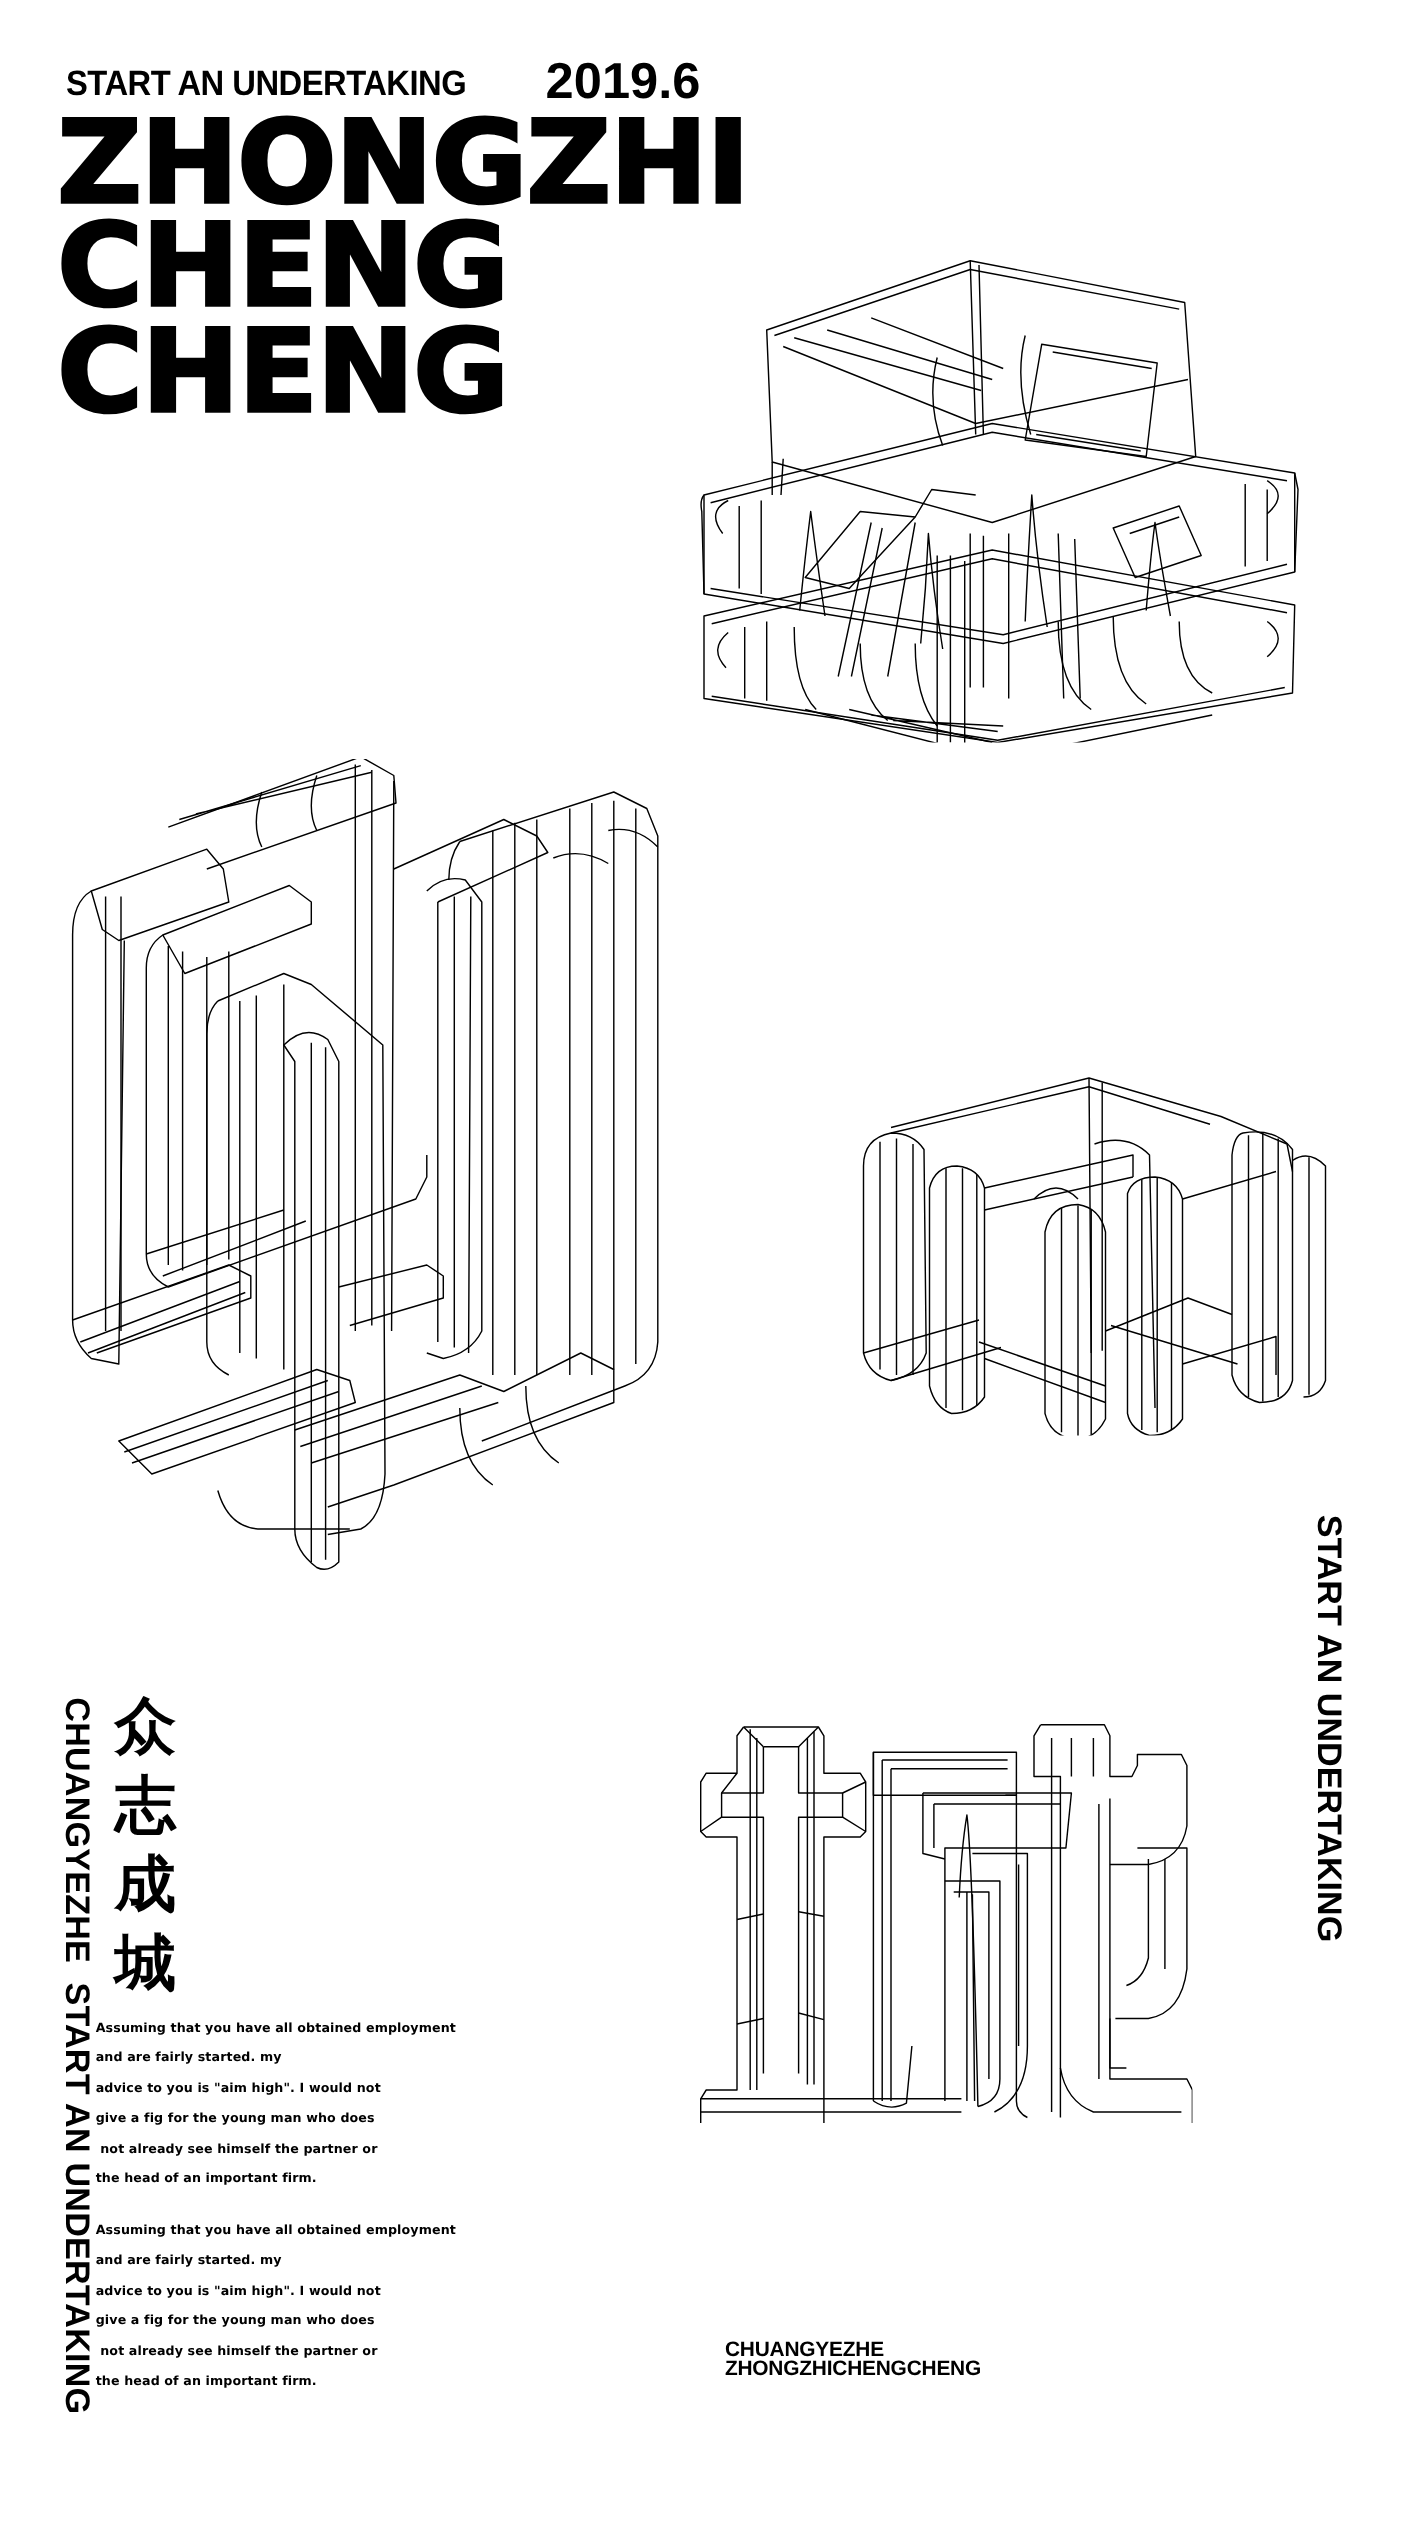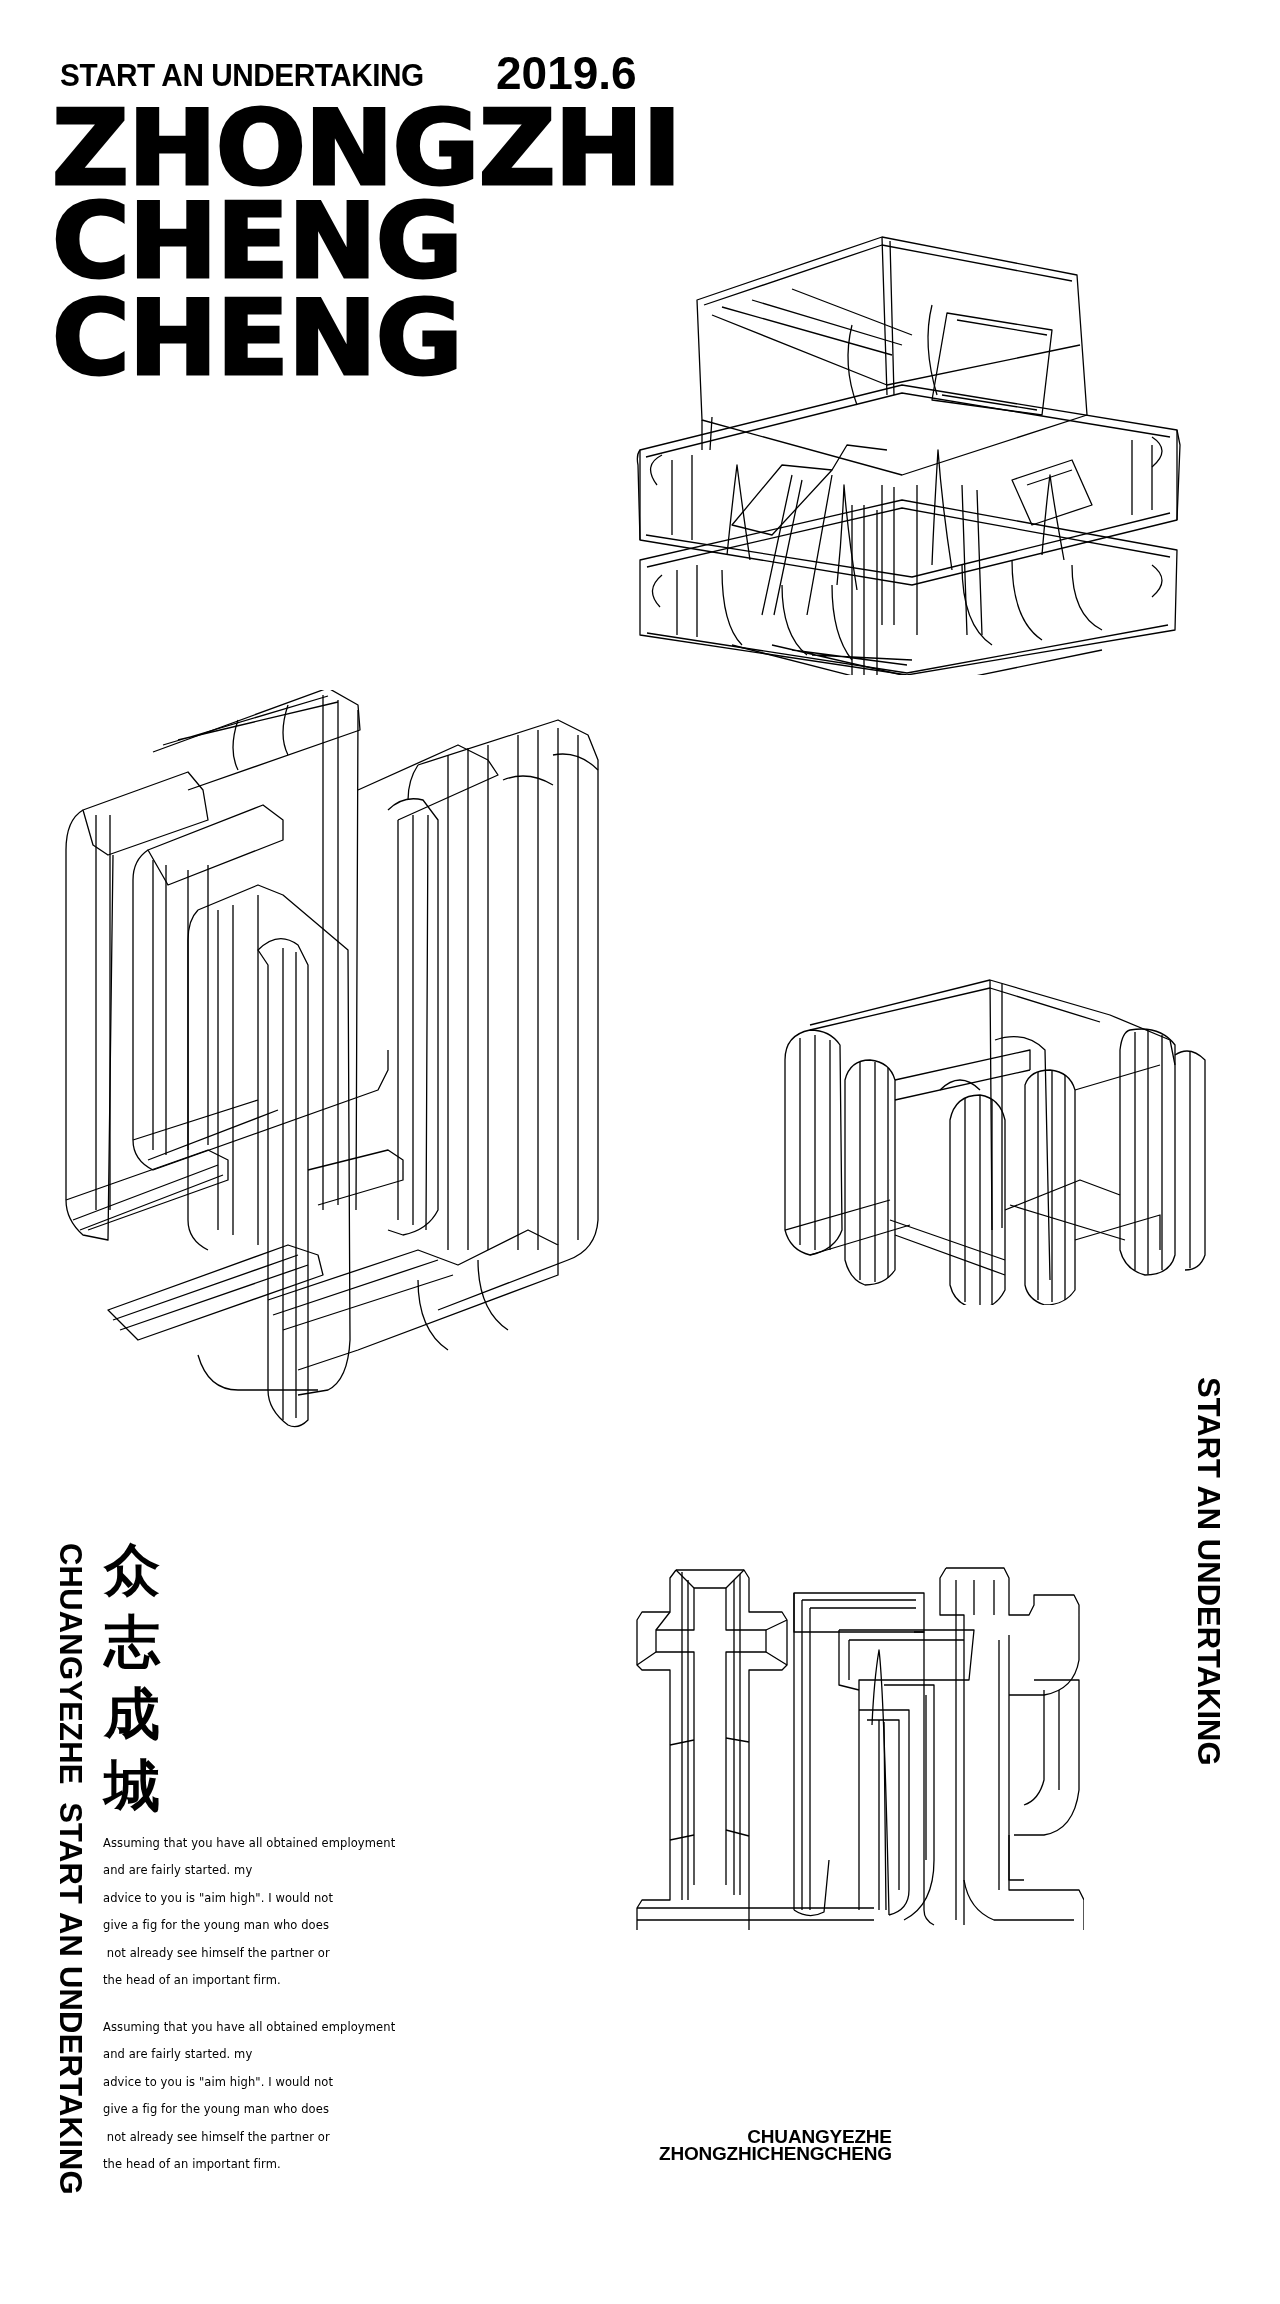--- a/index.html
+++ b/index.html
@@ -13,24 +13,24 @@
   .h3{top:288px;}
   .fig{position:absolute;}
   .fig svg{width:100%;height:100%;display:block;}
   .fig svg *{fill:none;stroke:#000;stroke-linejoin:round;}
   .vert-right{left:1190px;top:1377px;width:40px;height:380px;}
   .vert-right span{position:absolute;left:0;top:0;font-size:31px;font-weight:700;white-space:nowrap;transform-origin:0 0;transform:translate(37px,0) rotate(90deg);line-height:37px;}
   .vert-left{left:52px;top:1543px;width:40px;height:630px;}
   .vert-left span{position:absolute;left:0;top:0;font-size:31px;font-weight:700;white-space:nowrap;transform-origin:0 0;transform:translate(37px,0) rotate(90deg);line-height:37px;letter-spacing:0.2px;}
   .cn-col{left:100px;top:1540px;width:64px;}
   .cn-col div{width:64px;height:72px;font-family:"DejaVu Sans",sans-serif;font-size:56px;font-weight:900;line-height:60px;text-align:center;}
-  .body-text{left:103px;font-family:"DejaVu Sans",sans-serif;font-weight:400;font-size:11.5px;line-height:27.4px;white-space:nowrap;letter-spacing:0.1px;}
+  .body-text{left:87px;font-family:"DejaVu Sans",sans-serif;font-weight:700;font-size:11.5px;line-height:27.4px;white-space:nowrap;letter-spacing:0.1px;}
   .p1{top:1830px;}
   .p2{top:2014px;}
-  .footer-caption{left:659px;top:2128px;font-size:19px;font-weight:700;line-height:17px;white-space:nowrap;letter-spacing:-0.2px;text-align:right;}
+  .footer-caption{left:659px;top:2128px;font-size:19px;font-weight:700;line-height:17px;white-space:nowrap;letter-spacing:-0.2px;}
 </style>
 </head>
 <body>
 
 <div class="abs kicker">START AN UNDERTAKING</div>
 <div class="abs date">2019.6</div>
 <div class="abs headline h1">ZHONGZHI</div>
 <div class="abs headline h2">CHENG</div>
 <div class="abs headline h3">CHENG</div>
 

